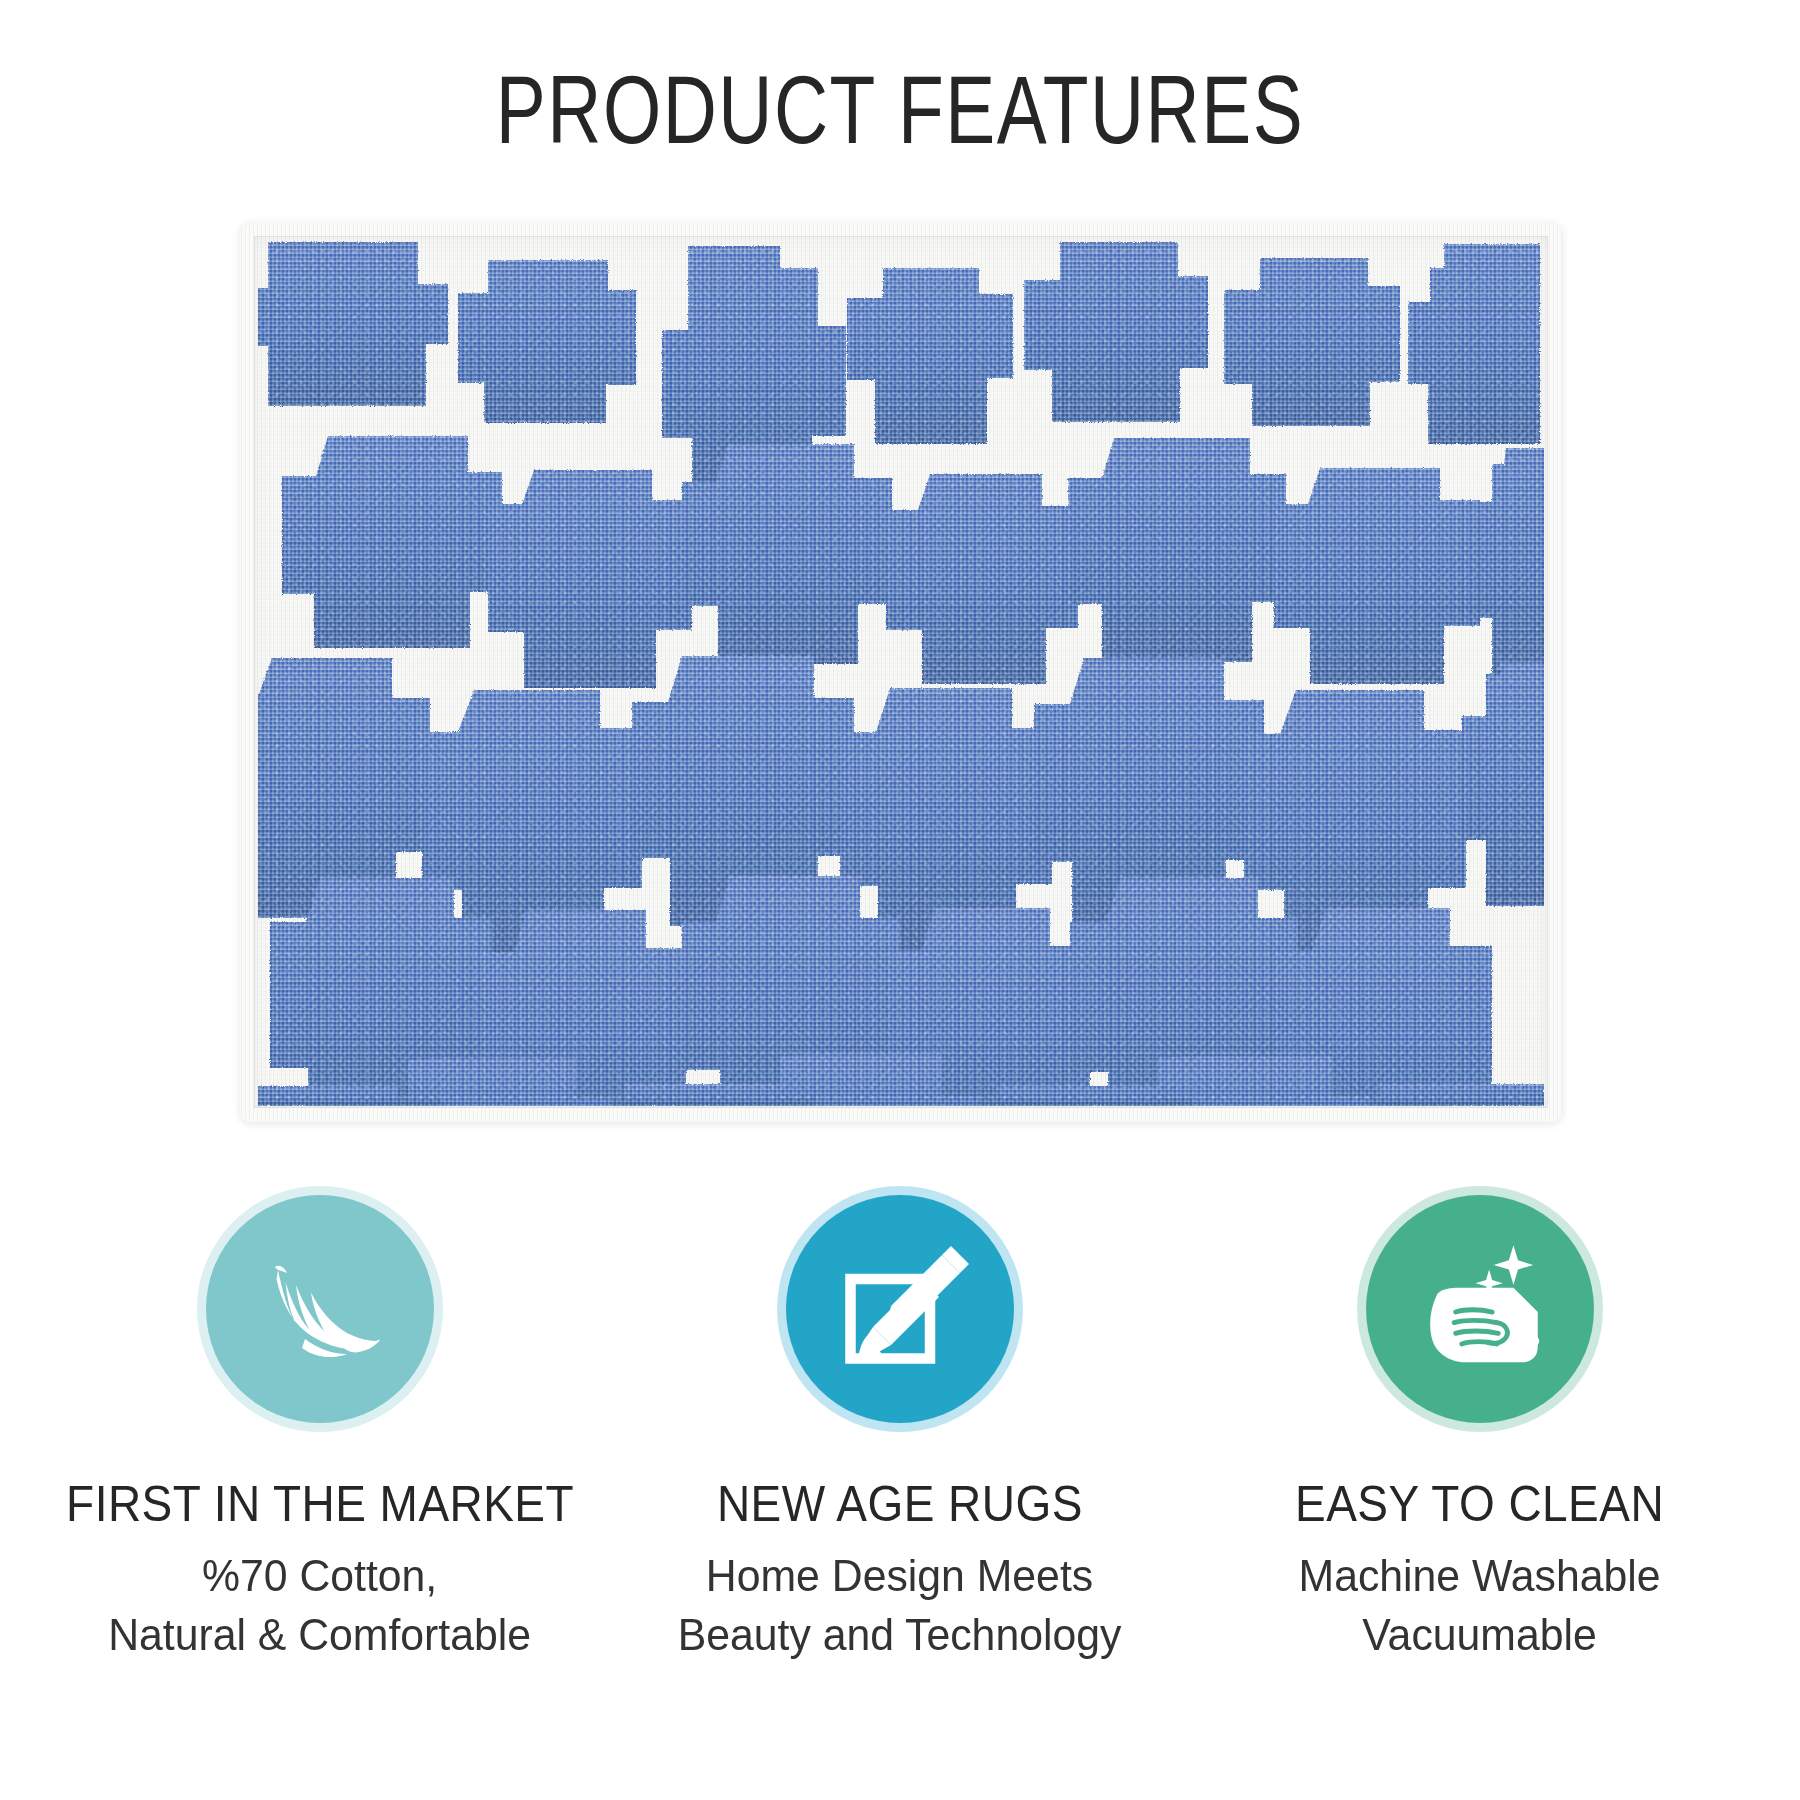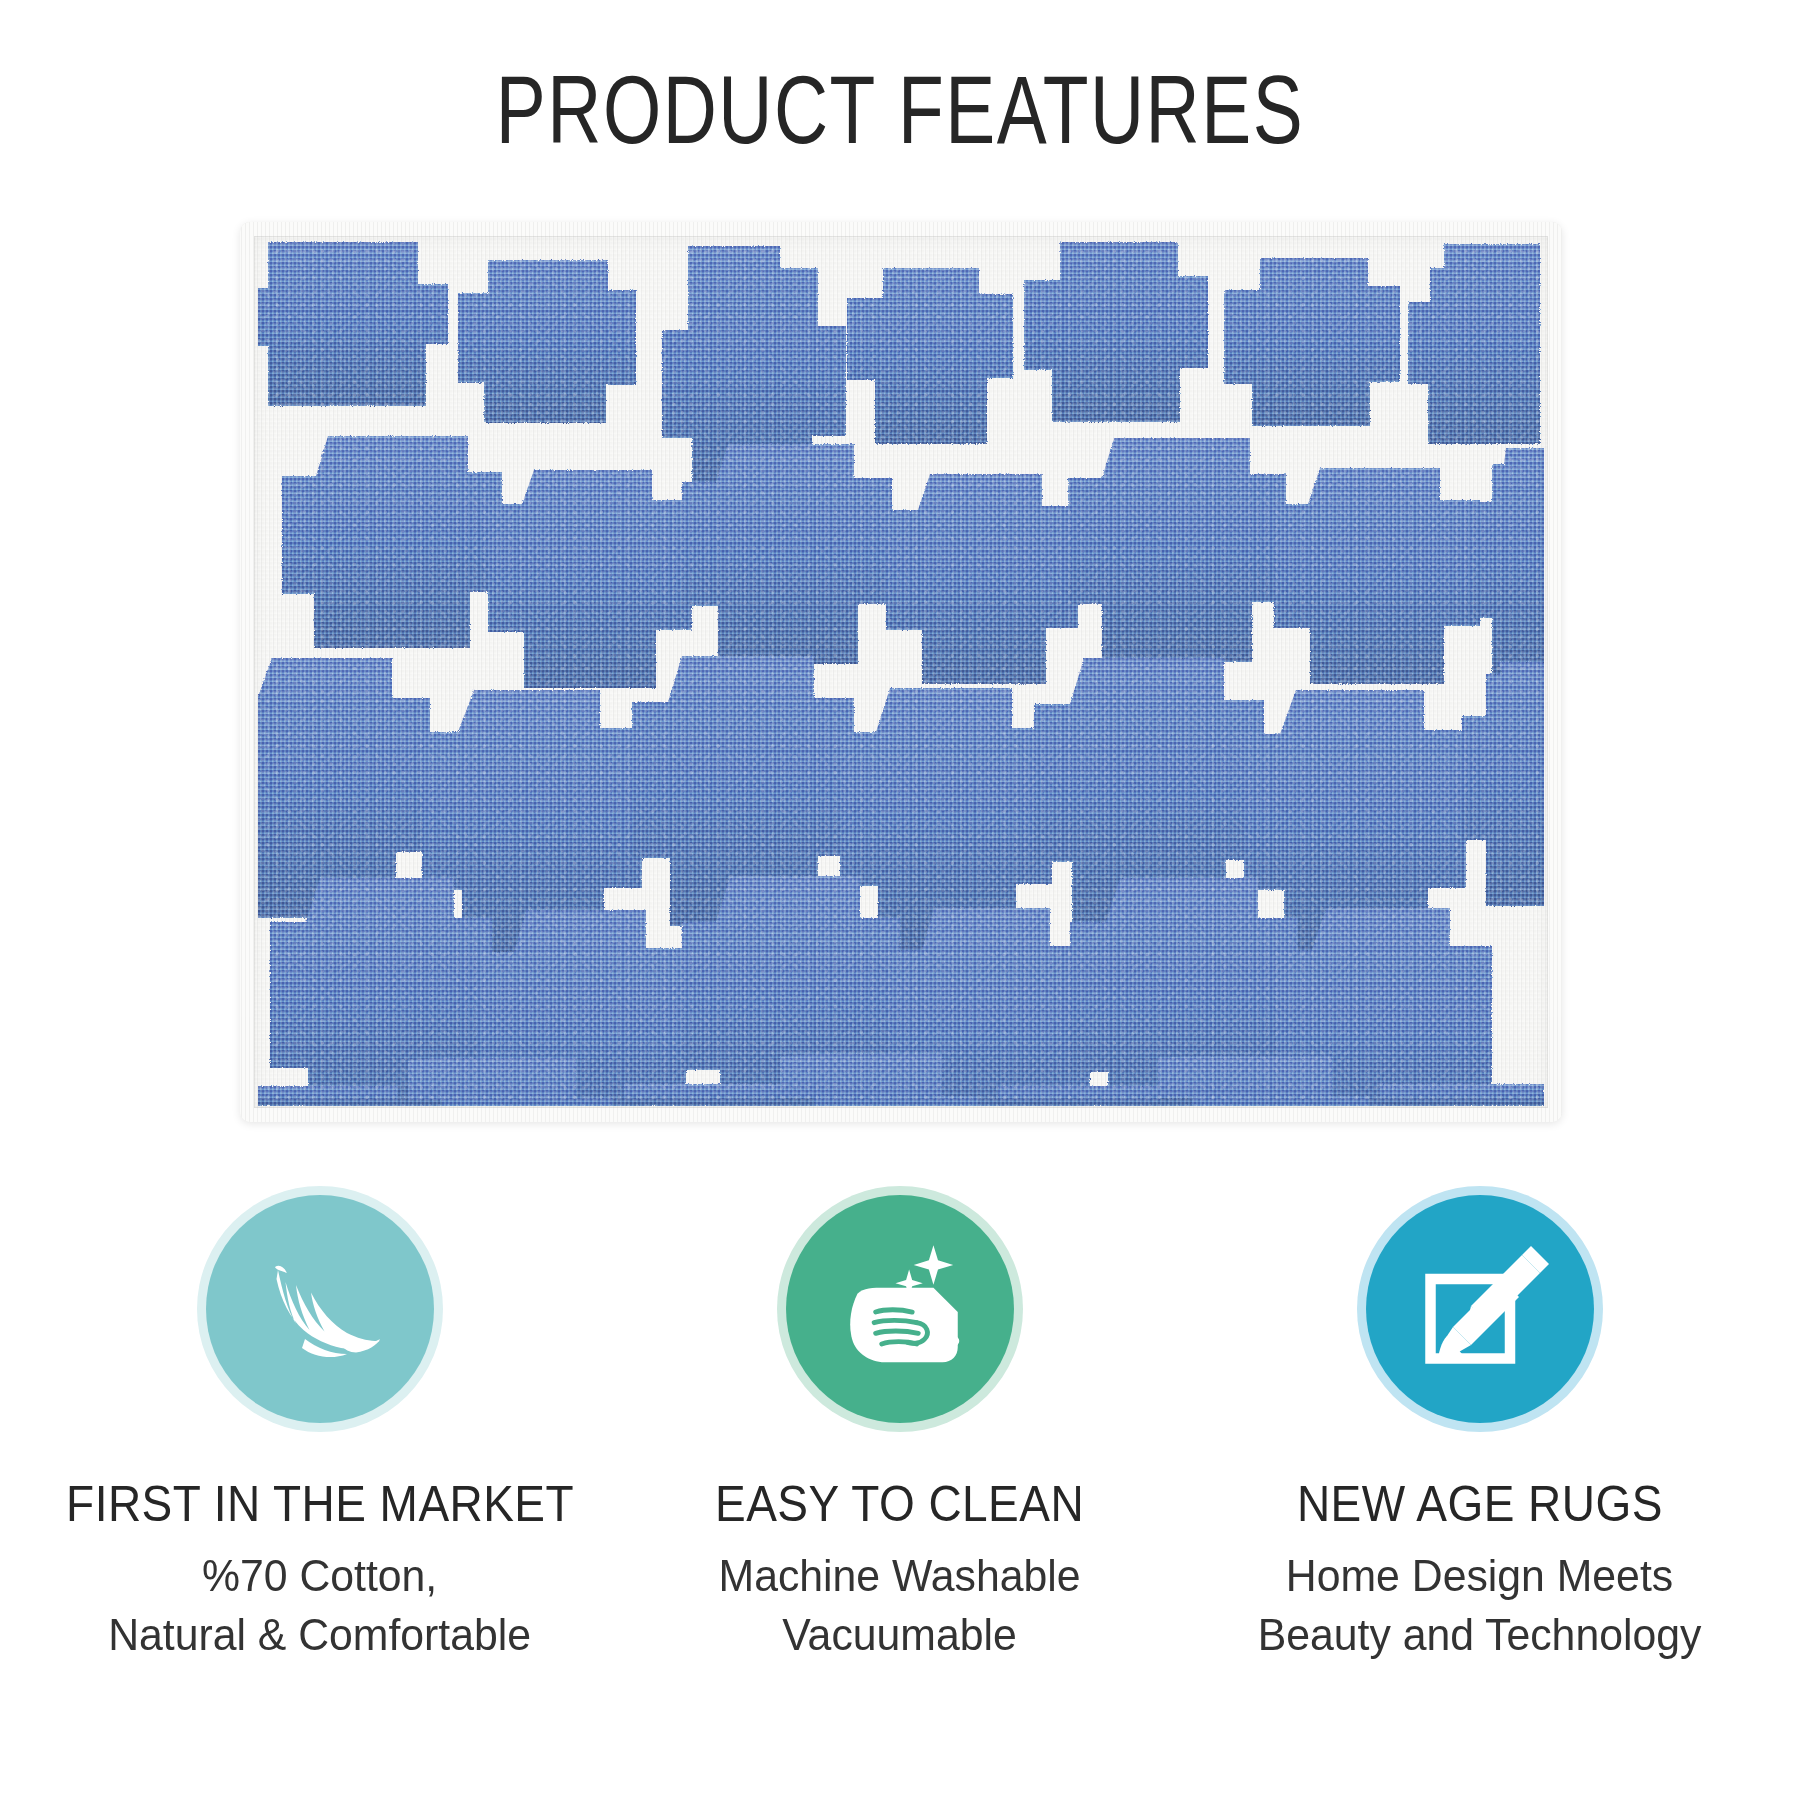--- a/index.html
+++ b/index.html
@@ -269,20 +269,47 @@
       </span>
     </div>
     <div class="feature-title">FIRST IN THE MARKET</div>
     <div class="feature-lines">
       <div>%70 Cotton,</div>
       <div>Natural &amp; Comfortable</div>
     </div>
   </div>
 
   <div class="feature">
+    <div class="icon-badge" style="background:#22A5C6; box-shadow:0 0 0 9px #BFE4F2;">
+      <span>
+        <svg width="150" height="150" viewBox="0 0 100 100" aria-hidden="true">
+          <g fill="none" stroke="#ffffff" stroke-width="7">
+            <rect x="17" y="30" width="53" height="53"></rect>
+          </g>
+          <g fill="#ffffff">
+
+            <path d="M78 14 L90 26 L56 60 L44 48 Z"></path>
+            <path d="M44 48 L56 60 L40 66 Z"></path>
+            <path d="M78 14 L84 8 L96 20 L90 26 Z"></path>
+
+            <path d="M64 30 L76 42 L44 74 L32 62 Z"></path>
+            <path d="M32 62 L44 74 L30 82 C26 78 26 72 28 68 Z"></path>
+            <path d="M28 68 C24 72 22 80 22 86 C28 86 34 84 38 80 Z"></path>
+          </g>
+        </svg>
+      </span>
+    </div>
+    <div class="feature-title">NEW AGE RUGS</div>
+    <div class="feature-lines">
+      <div>Home Design Meets</div>
+      <div>Beauty and Technology</div>
+    </div>
+  </div>
+
+  <div class="feature">
     <div class="icon-badge" style="background:#46B08C; box-shadow:0 0 0 9px #CDE9DD;">
       <span>
         <svg width="152" height="152" viewBox="0 0 100 100" aria-hidden="true">
           <g fill="#ffffff">
 
             <path d="M72 8 L75 18 L85 21 L75 24 L72 34 L69 24 L59 21 L69 18 Z"></path>
             <path d="M56 24 L58 31 L65 33 L58 35 L56 42 L54 35 L47 33 L54 31 Z"></path>
 
             <path d="M22 40 C18 48 16 58 18 68 C20 78 28 84 38 85 L78 85
                      C84 85 88 81 88 75 L88 52 L72 36 L40 36 C32 36 26 36 22 40 Z"></path>
@@ -301,40 +328,13 @@
         </svg>
       </span>
     </div>
     <div class="feature-title">EASY TO CLEAN</div>
     <div class="feature-lines">
       <div>Machine Washable</div>
       <div>Vacuumable</div>
     </div>
   </div>
 
-  <div class="feature">
-    <div class="icon-badge" style="background:#22A5C6; box-shadow:0 0 0 9px #BFE4F2;">
-      <span>
-        <svg width="150" height="150" viewBox="0 0 100 100" aria-hidden="true">
-          <g fill="none" stroke="#ffffff" stroke-width="7">
-            <rect x="17" y="30" width="53" height="53"></rect>
-          </g>
-          <g fill="#ffffff">
-
-            <path d="M78 14 L90 26 L56 60 L44 48 Z"></path>
-            <path d="M44 48 L56 60 L40 66 Z"></path>
-            <path d="M78 14 L84 8 L96 20 L90 26 Z"></path>
-
-            <path d="M64 30 L76 42 L44 74 L32 62 Z"></path>
-            <path d="M32 62 L44 74 L30 82 C26 78 26 72 28 68 Z"></path>
-            <path d="M28 68 C24 72 22 80 22 86 C28 86 34 84 38 80 Z"></path>
-          </g>
-        </svg>
-      </span>
-    </div>
-    <div class="feature-title">NEW AGE RUGS</div>
-    <div class="feature-lines">
-      <div>Home Design Meets</div>
-      <div>Beauty and Technology</div>
-    </div>
-  </div>
-
 </div>
 
 </body></html>

